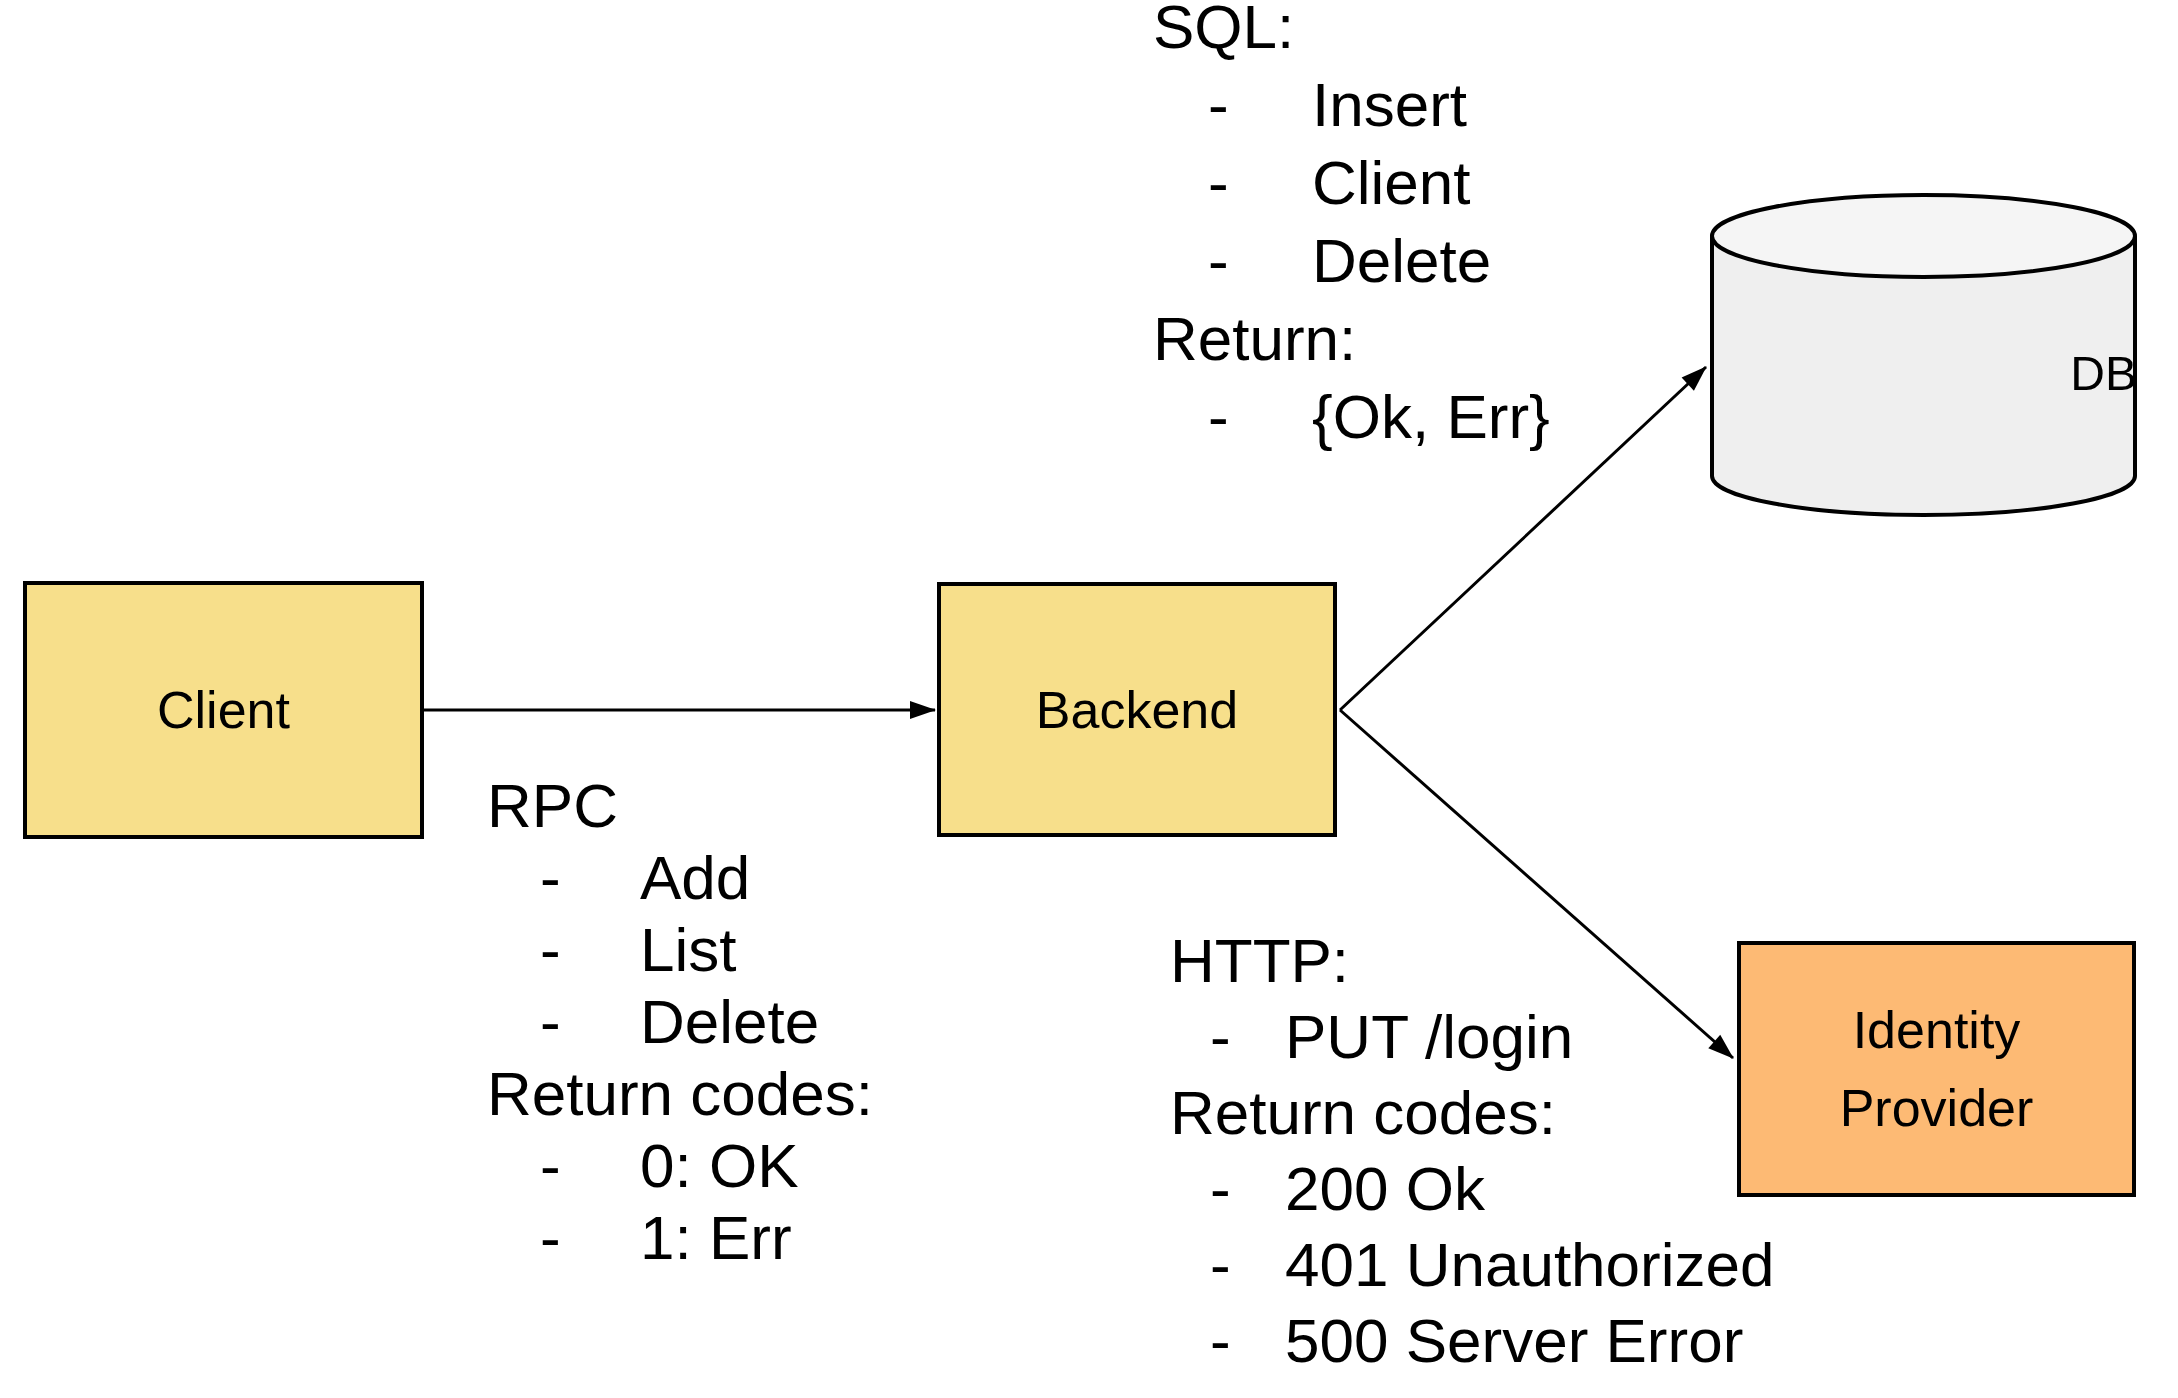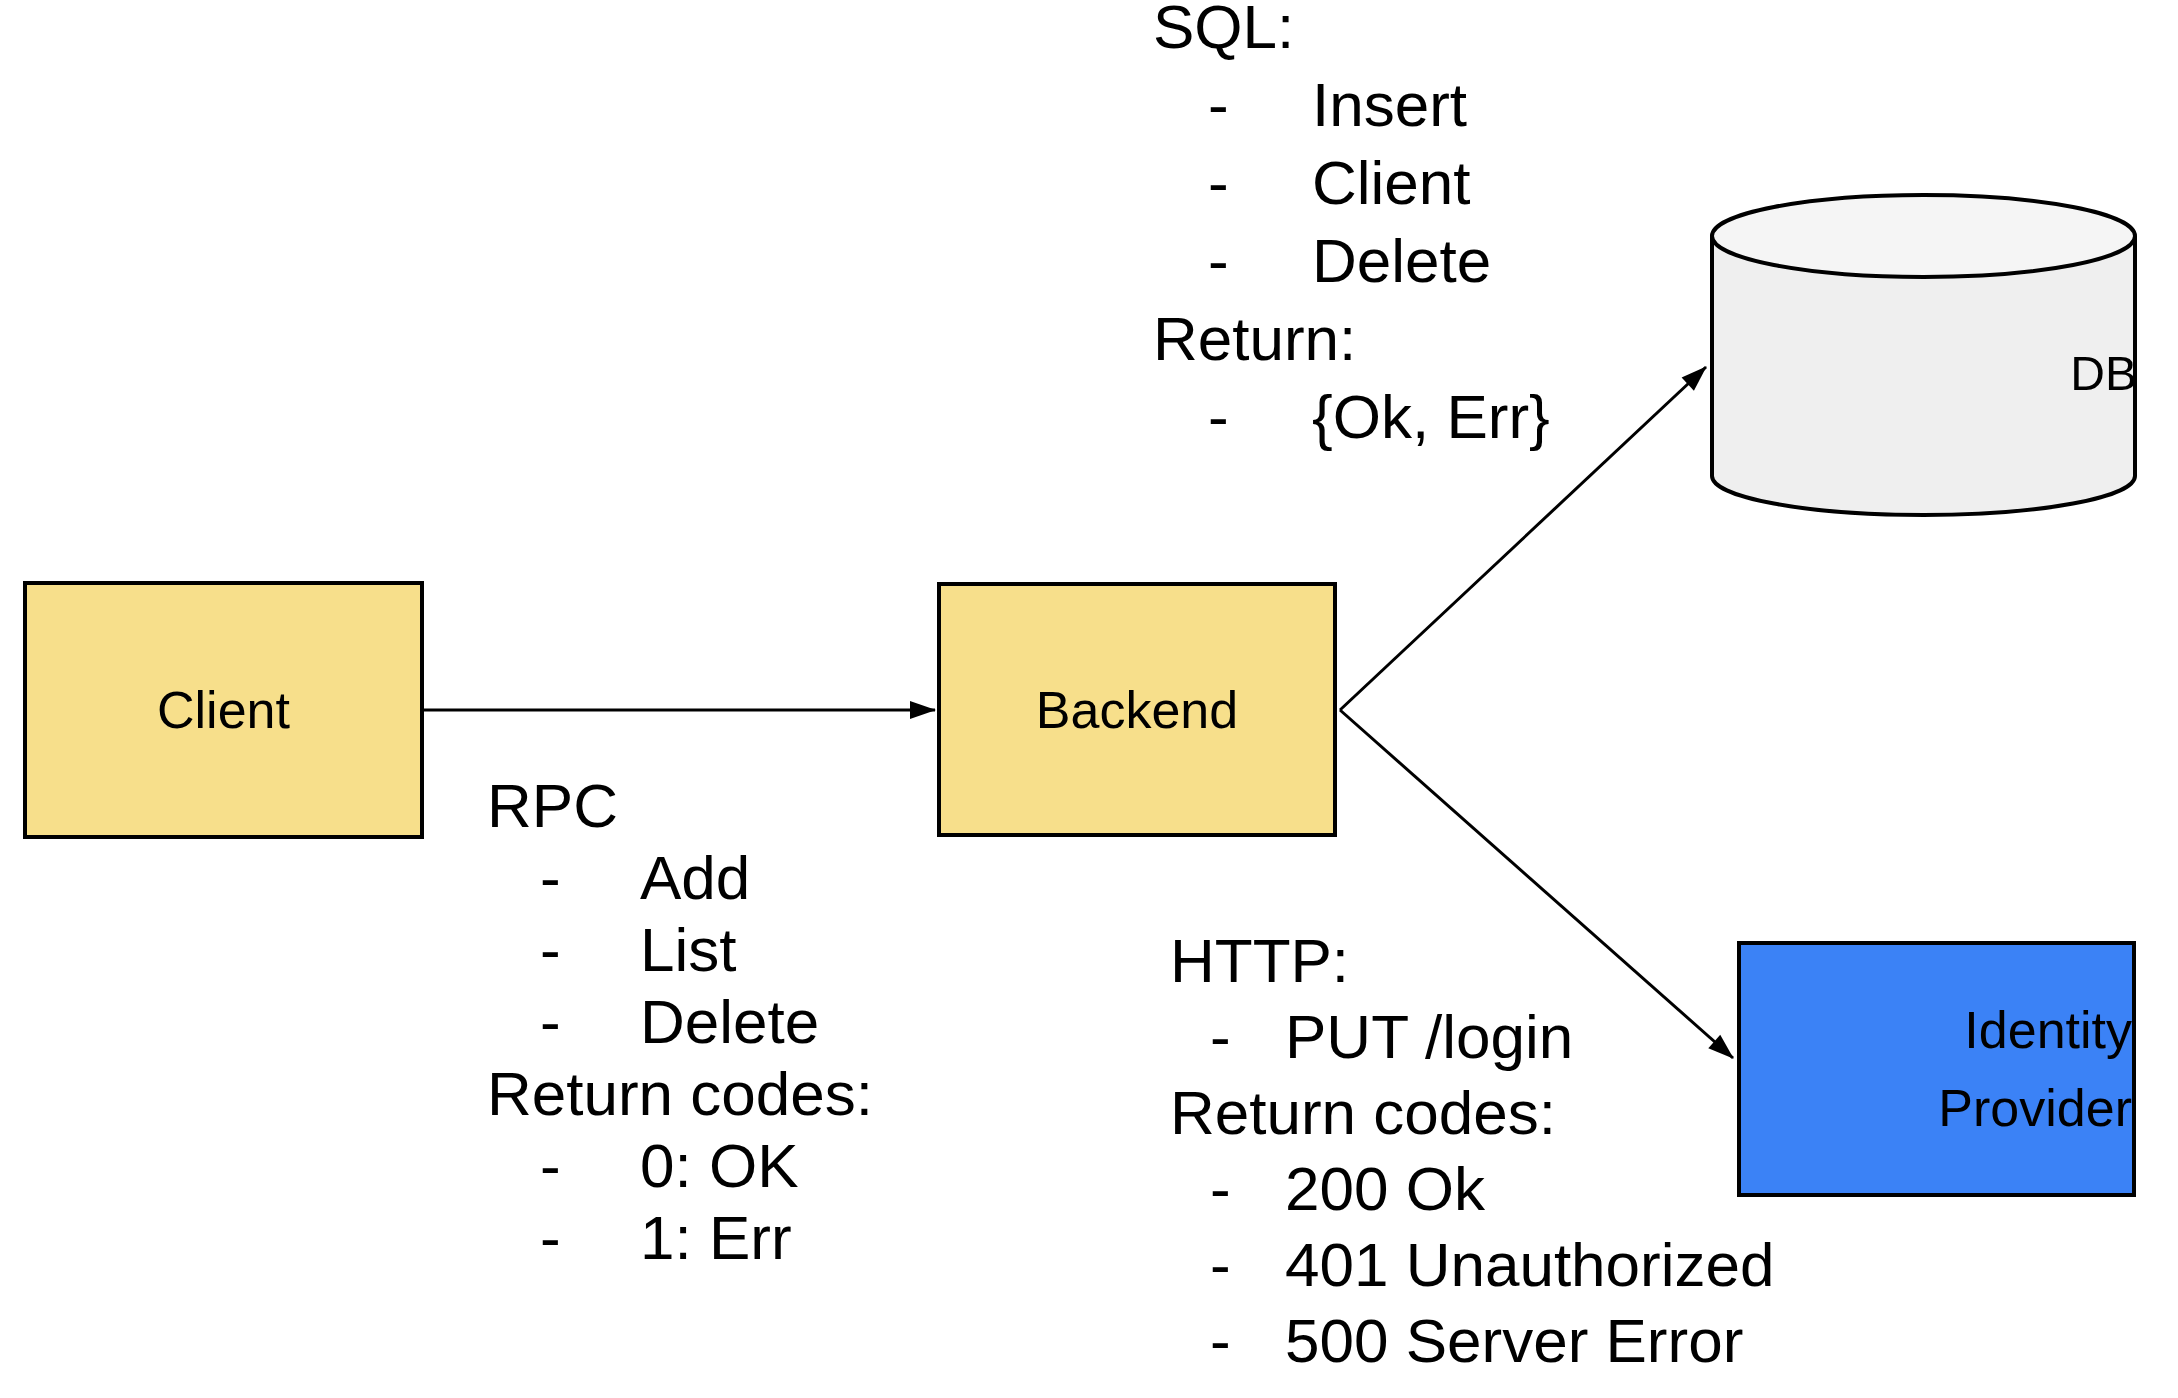--- a/index.html
+++ b/index.html
@@ -73,21 +73,21 @@
   </div>
 
   <svg id="db-svg" viewBox="0 0 427 324" width="427" height="324">
     <path d="M2,43 L2,283 A211.5,39 0 0 0 425,283 L425,43" stroke="#000000" stroke-width="4" fill="#EFEFEF"></path>
     <ellipse cx="213.5" cy="43" rx="211.5" ry="41" stroke="#000000" stroke-width="4" fill="#F5F5F5"></ellipse>
   </svg>
   <div id="db-label">
     <span>DB</span>
   </div>
 
-  <div class="node" id="node-idp" style="background-color: #3b82f6; align-items: flex-end;">
+  <div class="node" id="node-idp" style="background-color: #fdba74;">
     <span>Identity</span>
     <span>Provider</span>
   </div>
 
   <div class="note" id="note-sql">
     <div class="ln head">SQL:</div>
     <div class="ln">
       <span class="dash">-</span><span class="it">Insert</span>
     </div>
     <div class="ln">

